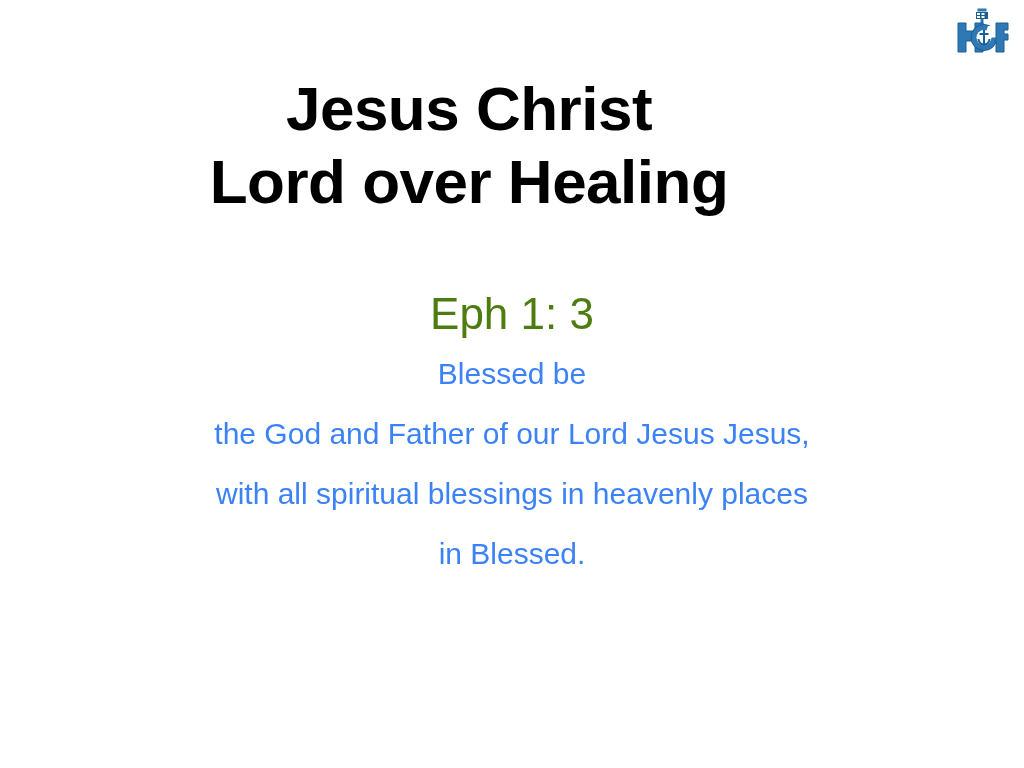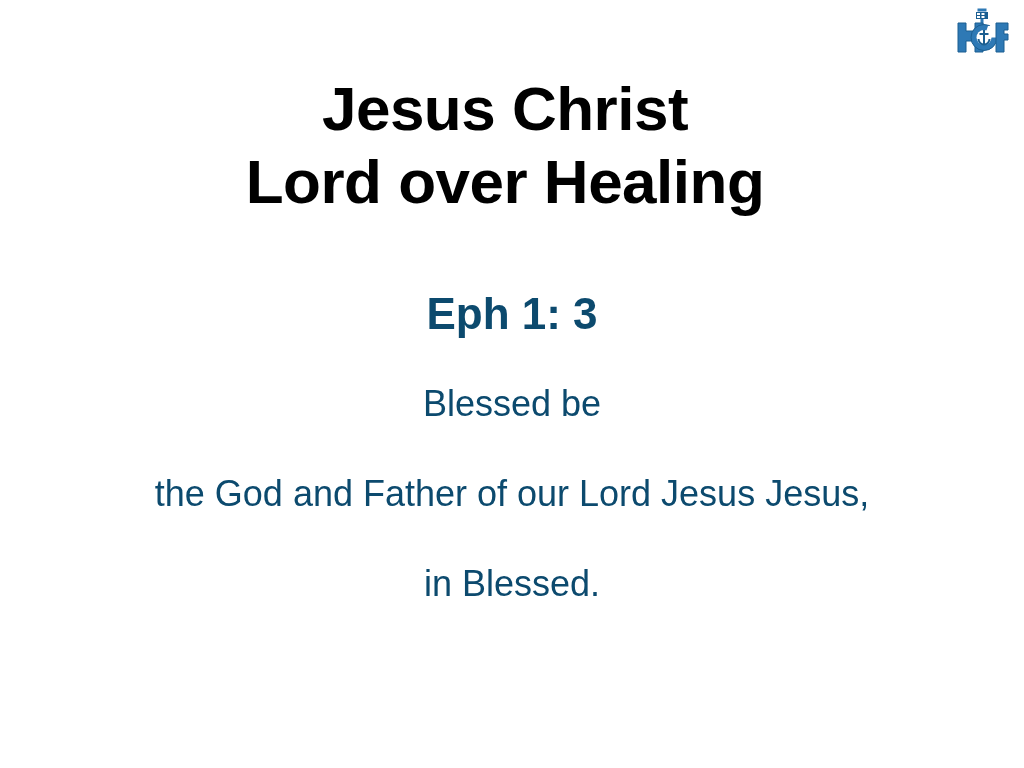--- a/index.html
+++ b/index.html
@@ -33,21 +33,20 @@
     display: block;
   }
 
   
   .title-block {
     position: absolute;
     top: 72px;
     left: 0;
     width: 938px;
     text-align: center;
-    margin-left: 36px;
   }
   .title-line {
     font-family: "Liberation Sans", sans-serif;
     font-weight: bold;
     font-size: 62px;
     line-height: 73px;
     letter-spacing: -0.5px;
     color: #000000;
     white-space: nowrap;
   }
@@ -55,34 +54,33 @@
   
   .scripture-block {
     position: absolute;
     top: 284px;
     left: 0;
     width: 1024px;
     text-align: center;
   }
   .ref-line {
     font-family: "Liberation Sans", sans-serif;
-    font-weight: bold;
+    font-weight: normal;
     font-size: 44px;
     line-height: 60px;
-    color: #0c4a6e;
+    color: #4d7c0f;
     white-space: nowrap;
   }
   .verse-line {
     font-family: "Liberation Sans", sans-serif;
     font-weight: normal;
-    font-size: 36px;
+    font-size: 30px;
     line-height: 60px;
-    color: #0c4a6e;
+    color: #3b82f6;
     white-space: nowrap;
-    margin-top: 30px;
   }
 </style>
 </head>
 <body>
 
 <div class="slide">
 
   <svg class="logo" viewBox="0 0 56 52" aria-hidden="true">
 
     <g fill="#2E79B5">
@@ -116,16 +114,17 @@
 
   <div class="title-block">
     <div class="title-line">Jesus Christ</div>
     <div class="title-line">Lord over Healing</div>
   </div>
 
   <div class="scripture-block">
     <div class="ref-line">Eph 1: 3</div>
     <div class="verse-line">Blessed be</div>
     <div class="verse-line">the God and Father of our Lord Jesus Jesus,</div>
+    <div class="verse-line">with all spiritual blessings in heavenly places</div>
     <div class="verse-line">in Blessed.</div>
   </div>
 
 </div>
 
 </body></html>

